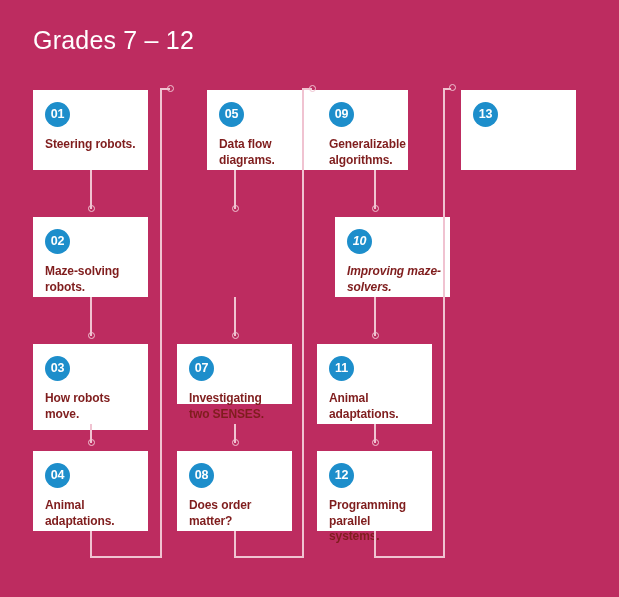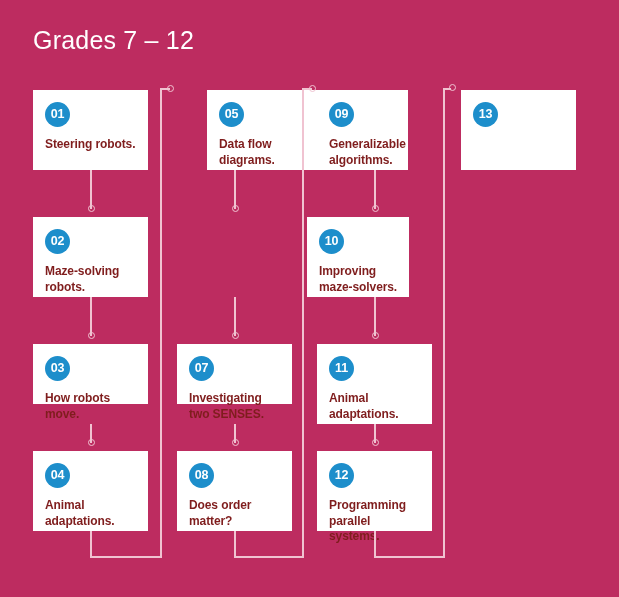--- a/index.html
+++ b/index.html
@@ -91,21 +91,21 @@
   <div class="card" style="left:33px; top:90px; width:115px; height:80px;">
     <div class="badge">01</div>
     <div class="card-text">Steering robots.</div>
   </div>
 
   <div class="card" style="left:33px; top:217px; width:115px; height:80px;">
     <div class="badge">02</div>
     <div class="card-text">Maze-solving robots.</div>
   </div>
 
-  <div class="card" style="left:33px; top:344px; width:115px; height:60px;">
+  <div class="card" style="left:33px; top:344px; width:115px; height:86px;">
     <div class="badge">03</div>
     <div class="card-text">How robots move.</div>
   </div>
 
   <div class="card" style="left:33px; top:451px; width:115px; height:80px;">
     <div class="badge">04</div>
     <div class="card-text">Animal adaptations.</div>
   </div>
 
   <div class="conn-v" style="left:90px; top:170px; height:39px;"></div>
@@ -152,21 +152,21 @@
   <div class="conn-h" style="left:234px; top:556px; width:70px;"></div>
   <div class="conn-v" style="left:302px; top:88px; height:470px;"></div>
   <div class="conn-h" style="left:302px; top:88px; width:10px;"></div>
   <div class="conn-ring" style="left:309px; top:85px;"></div>
 
   <div class="card" style="left:317px; top:90px; width:91px; height:80px;">
     <div class="badge">09</div>
     <div class="card-text">Generalizable algorithms.</div>
   </div>
 
-  <div class="card" style="left:307px; top:217px; width:102px; height:80px;">
+  <div class="card" style="left:335px; top:217px; width:115px; height:80px;font-style:italic;">
     <div class="badge">10</div>
     <div class="card-text">Improving maze-solvers.</div>
   </div>
 
   <div class="card" style="left:317px; top:344px; width:115px; height:80px;">
     <div class="badge">11</div>
     <div class="card-text">Animal adaptations.</div>
   </div>
 
   <div class="card" style="left:317px; top:451px; width:115px; height:80px;padding-left:44px;">

